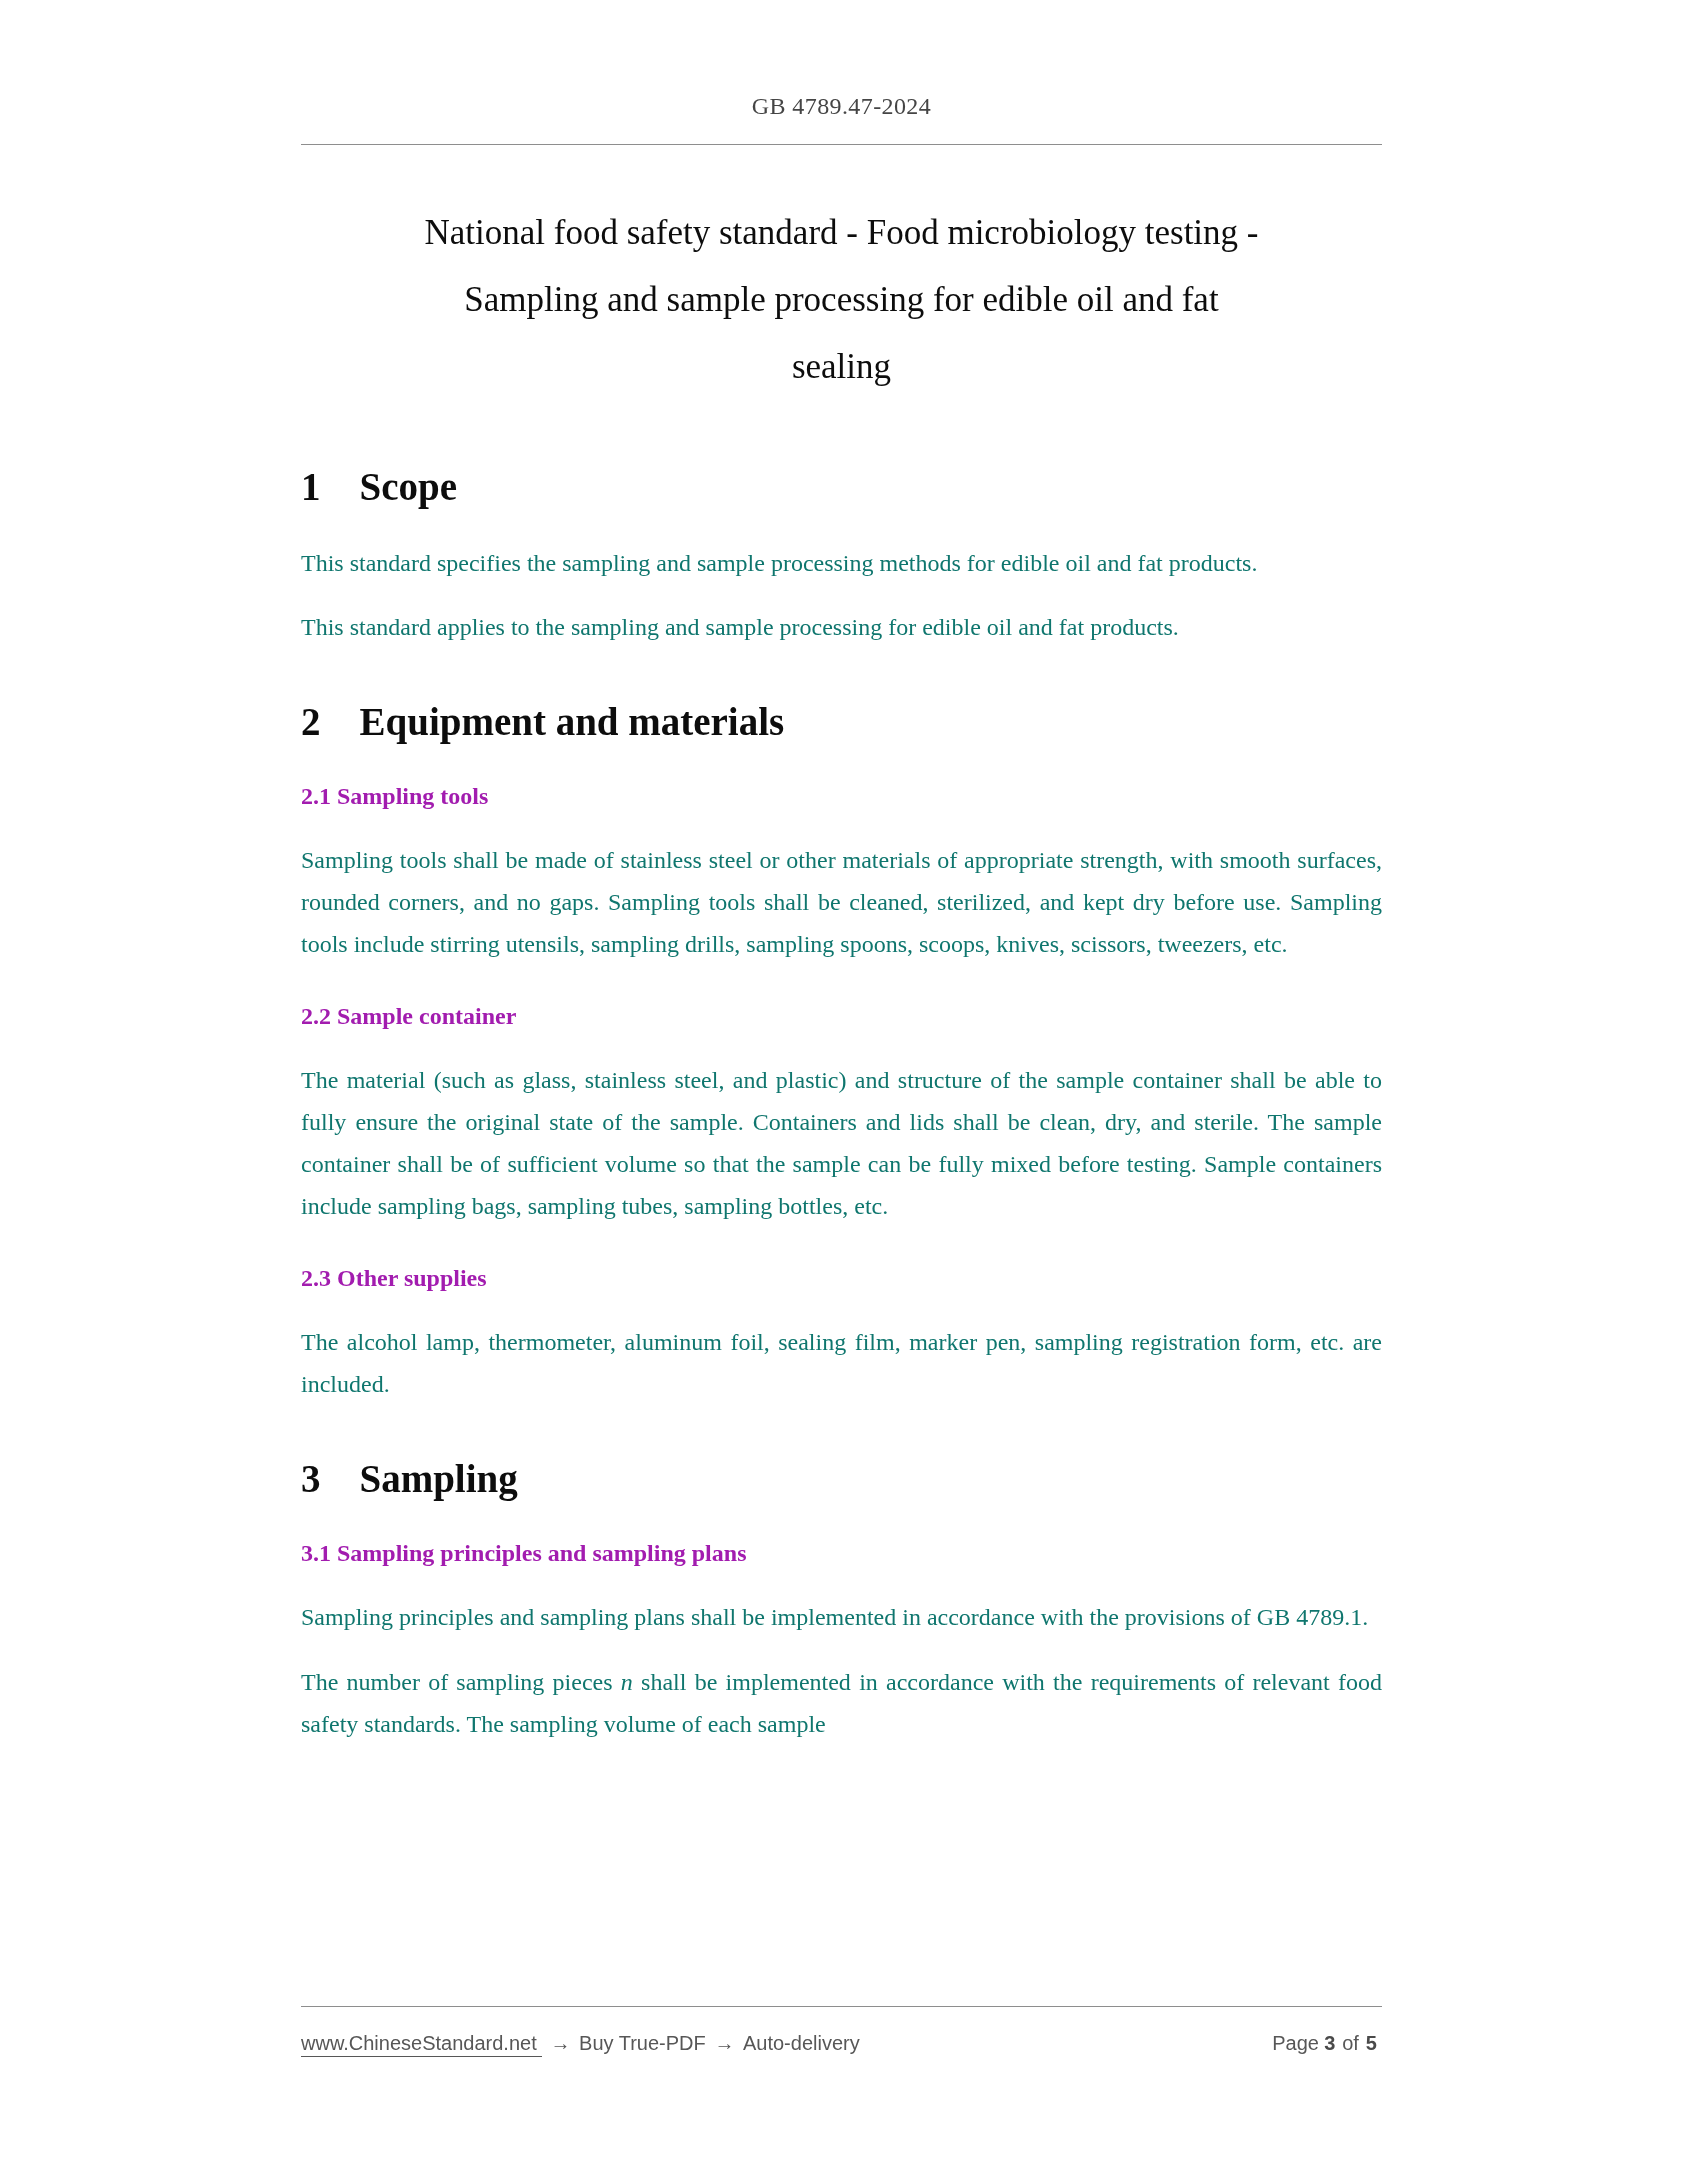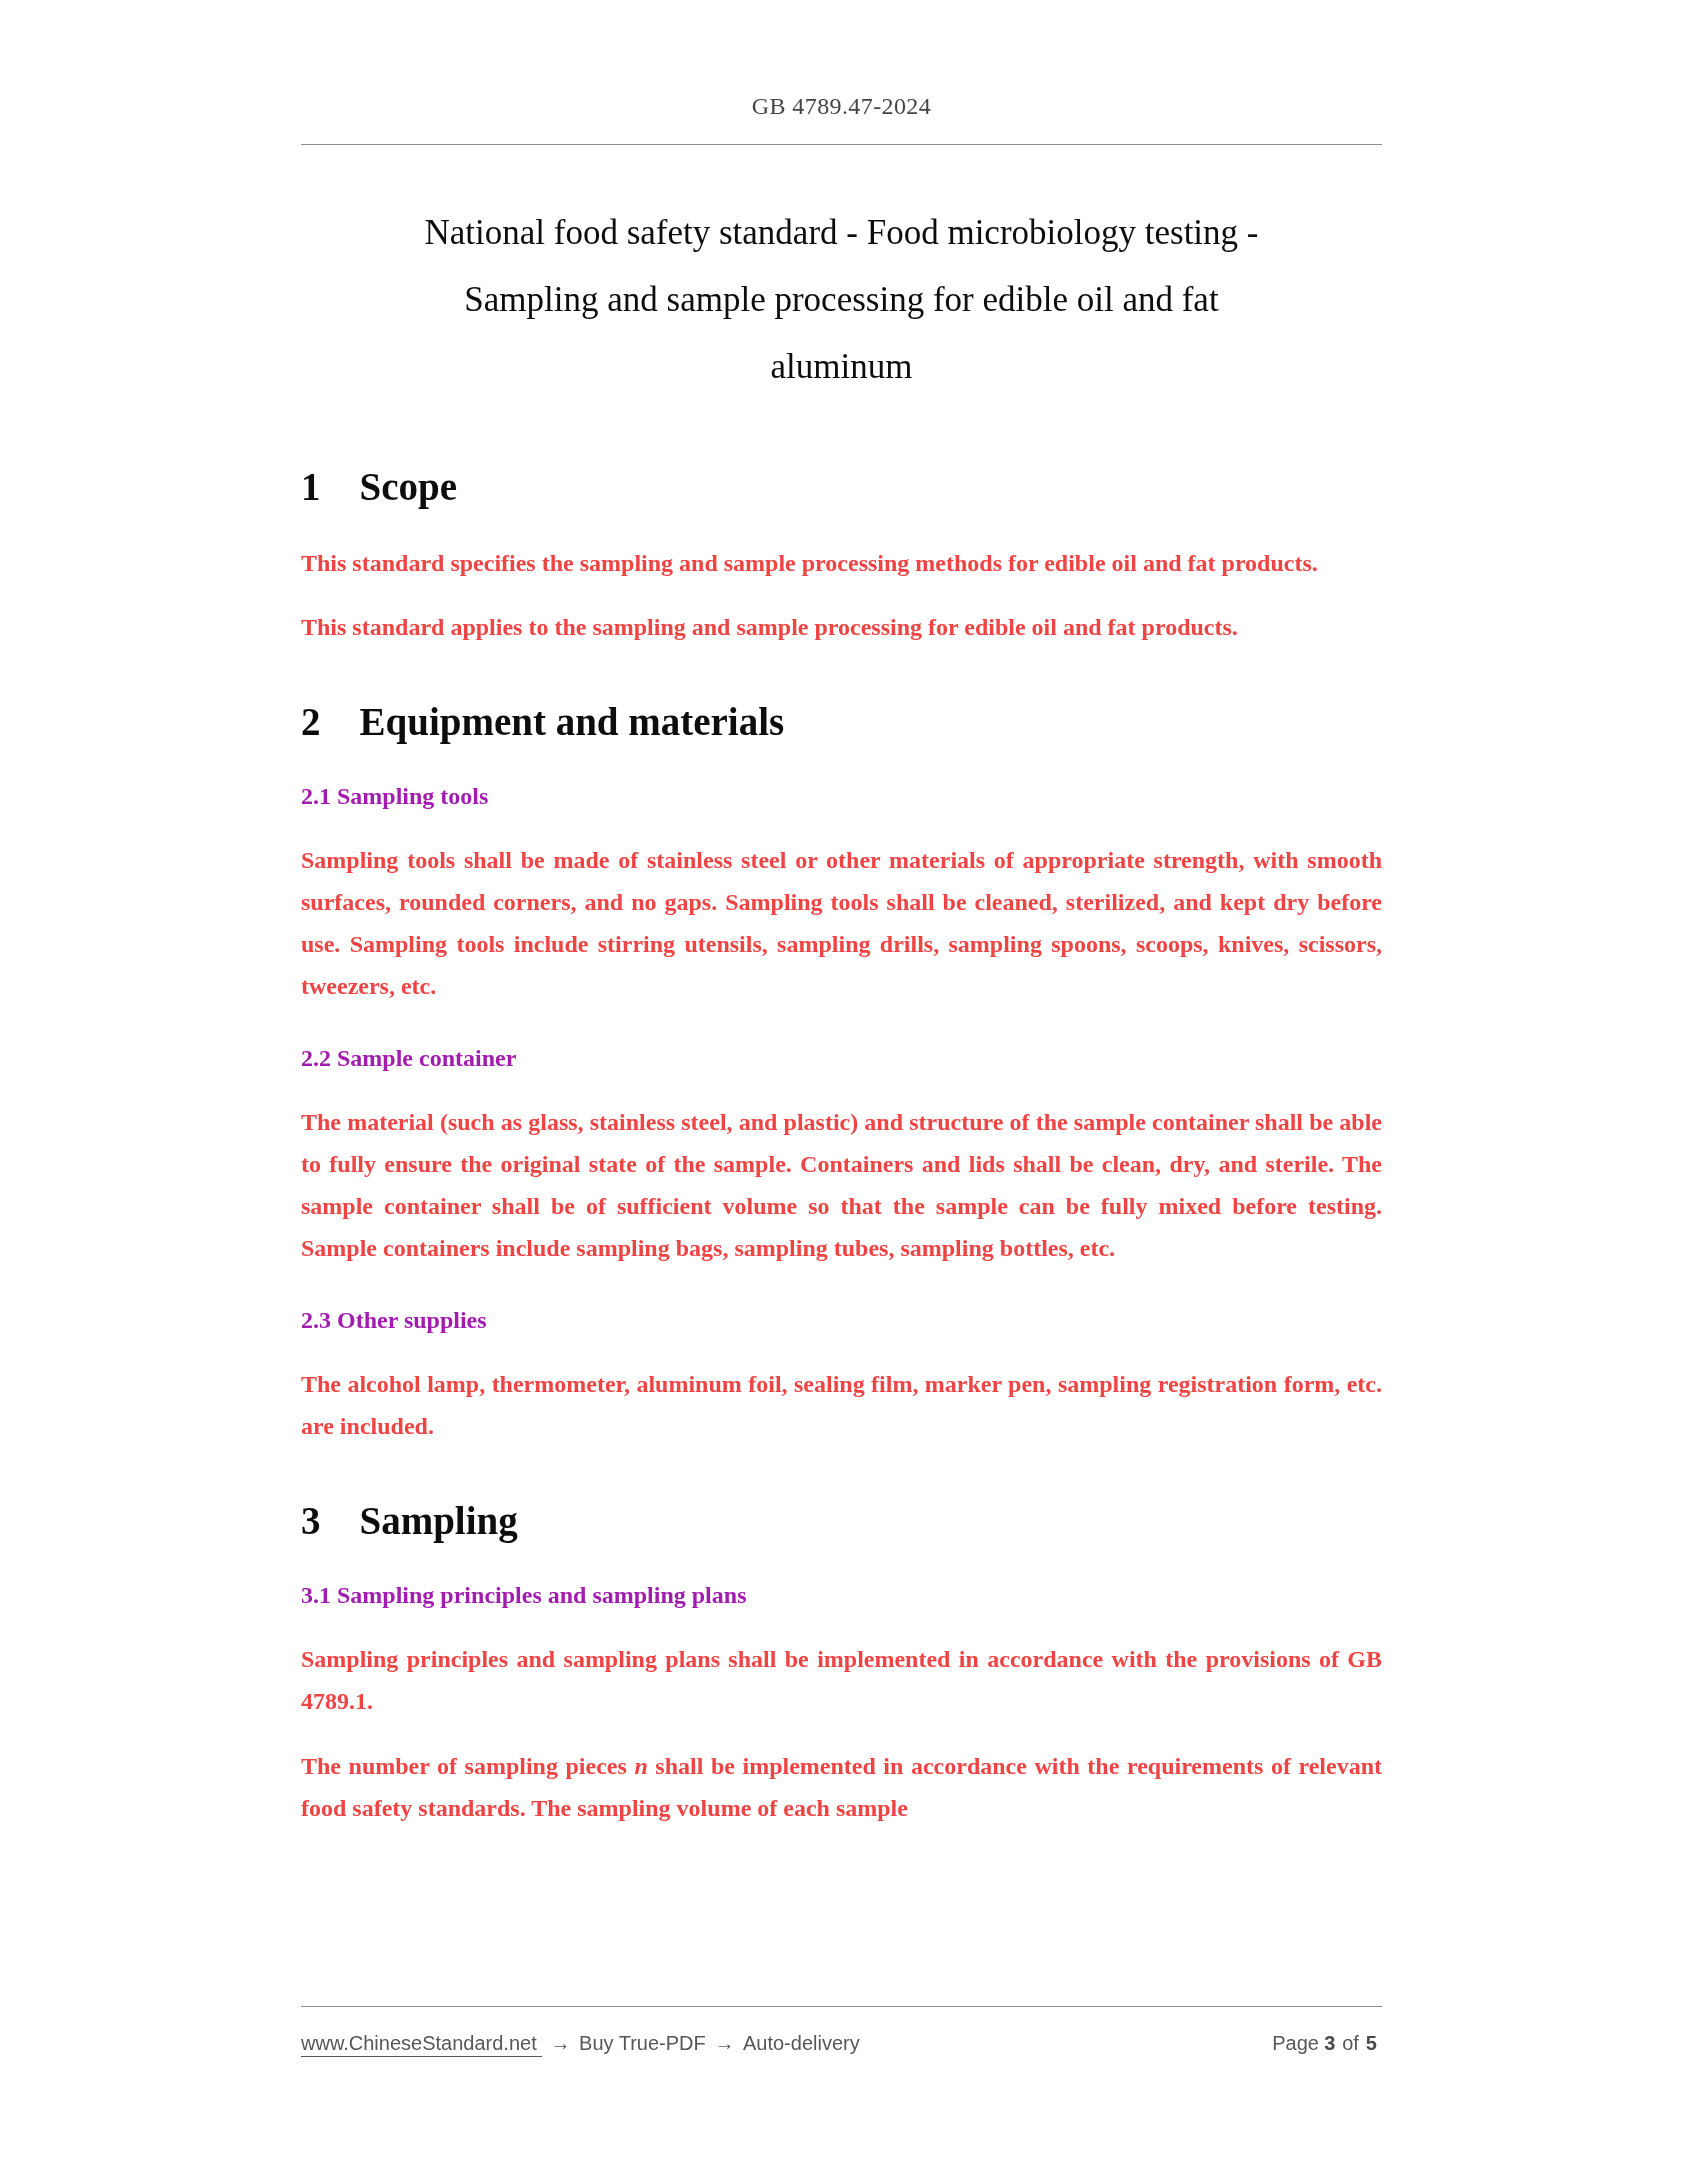--- a/index.html
+++ b/index.html
@@ -57,22 +57,21 @@
     font-size: 24px;
     line-height: 38px;
     font-weight: bold;
     color: #a21caf;
   }
   p.body {
     margin: 22.5px 0;
     font-size: 24px;
     line-height: 42px;
     text-align: justify;
-    color: #ef4444;
-    font-weight: bold;
+    color: #0f766e;
   }
   p.body .var { font-style: italic; }
   .footer {
     position: absolute;
     left: 301px;
     top: 2006px;
     width: 1081px;
     font-family: "Liberation Sans", "DejaVu Sans", sans-serif;
     color: #575757;
   }
@@ -108,21 +107,21 @@
 
 <div class="page">
   <div class="content">
 
     <div class="doc-number">GB 4789.47-2024</div>
     <hr class="header-rule">
 
     <div class="doc-title">
       <span class="title-line">National food safety standard - Food microbiology testing -</span>
       <span class="title-line">Sampling and sample processing for edible oil and fat</span>
-      <span class="title-line">aluminum</span>
+      <span class="title-line">sealing</span>
     </div>
 
     <h1 class="sec">
       <span class="num">1</span><span>Scope</span>
     </h1>
     <p class="body">This standard specifies the sampling and sample processing methods for edible oil and fat products.</p>
     <p class="body">This standard applies to the sampling and sample processing for edible oil and fat products.</p>
 
     <h1 class="sec">
       <span class="num">2</span><span>Equipment and materials</span>

